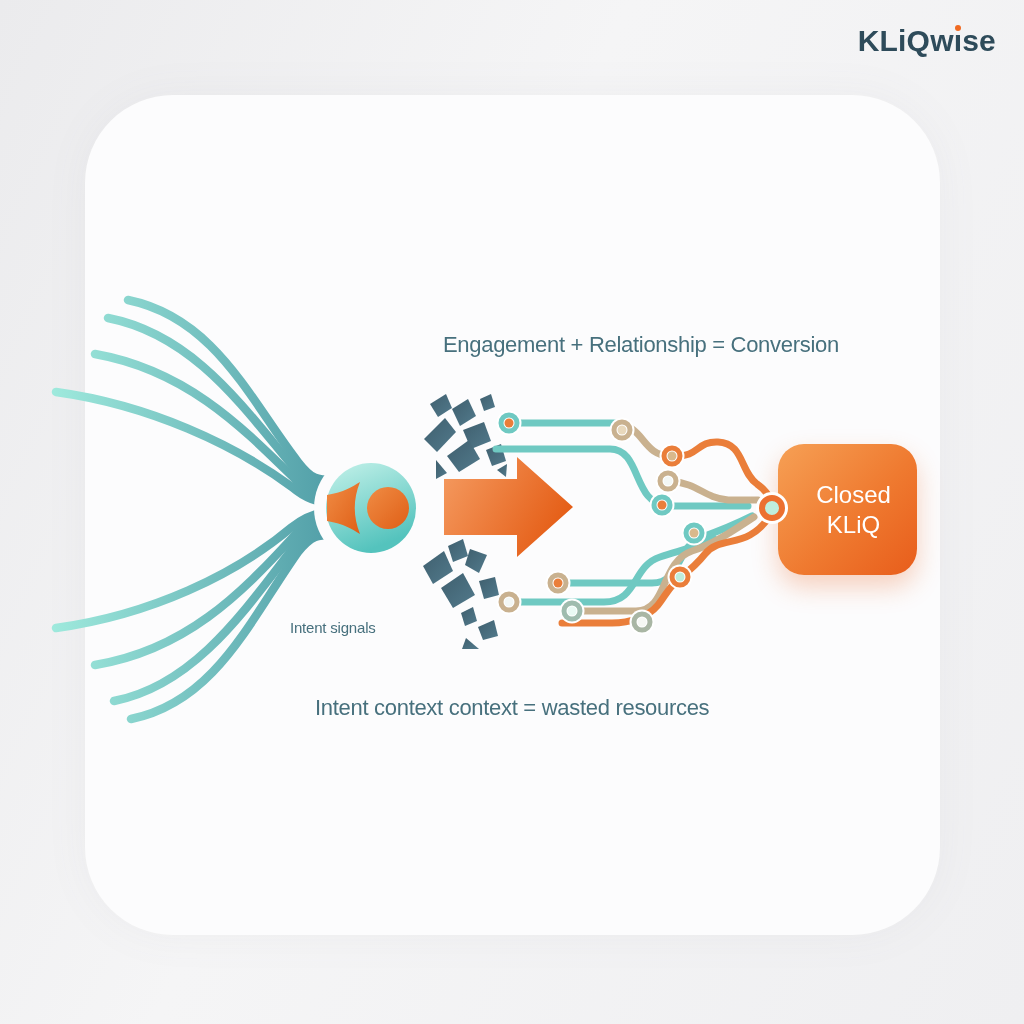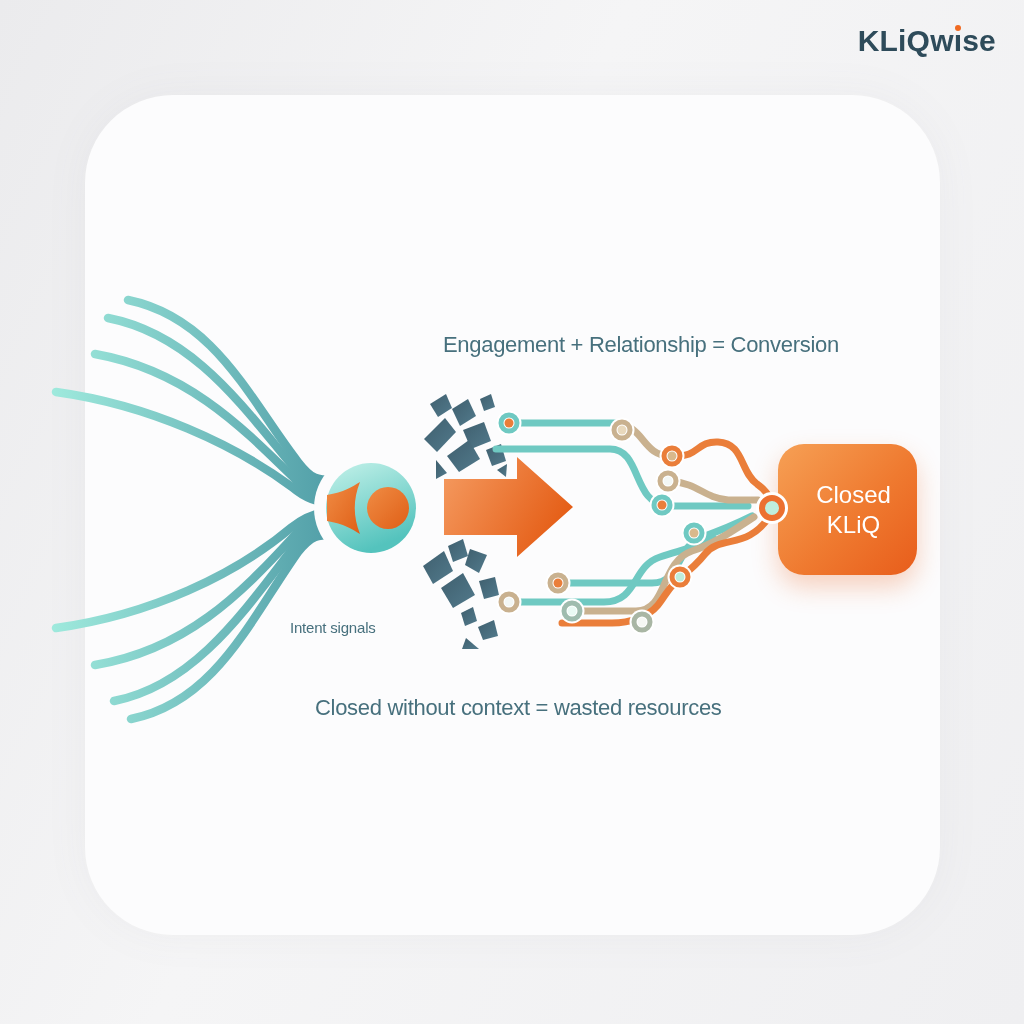--- a/index.html
+++ b/index.html
@@ -185,21 +185,21 @@
       </g>
   </g>
 </svg>
 
 <div class="logo">
   <span class="bold">KLiQ</span><span class="light"><span>w</span><span class="wise-i"><span>ı</span><span class="dot"></span></span><span>se</span></span>
 </div>
 
 <div class="txt headline">Engagement + Relationship = Conversion</div>
 <div class="txt lbl-intent">Intent signals</div>
-<div class="txt lbl-bottom">Closed without context = wasted resources</div>
+<div class="txt lbl-bottom">Intent context context = wasted resources</div>
 
 <div class="deal-box">
   <div>
     <div>Closed</div>
     <div>KLiQ</div>
   </div>
 </div>
 <div class="hub-node"></div>
 
 </body></html>

